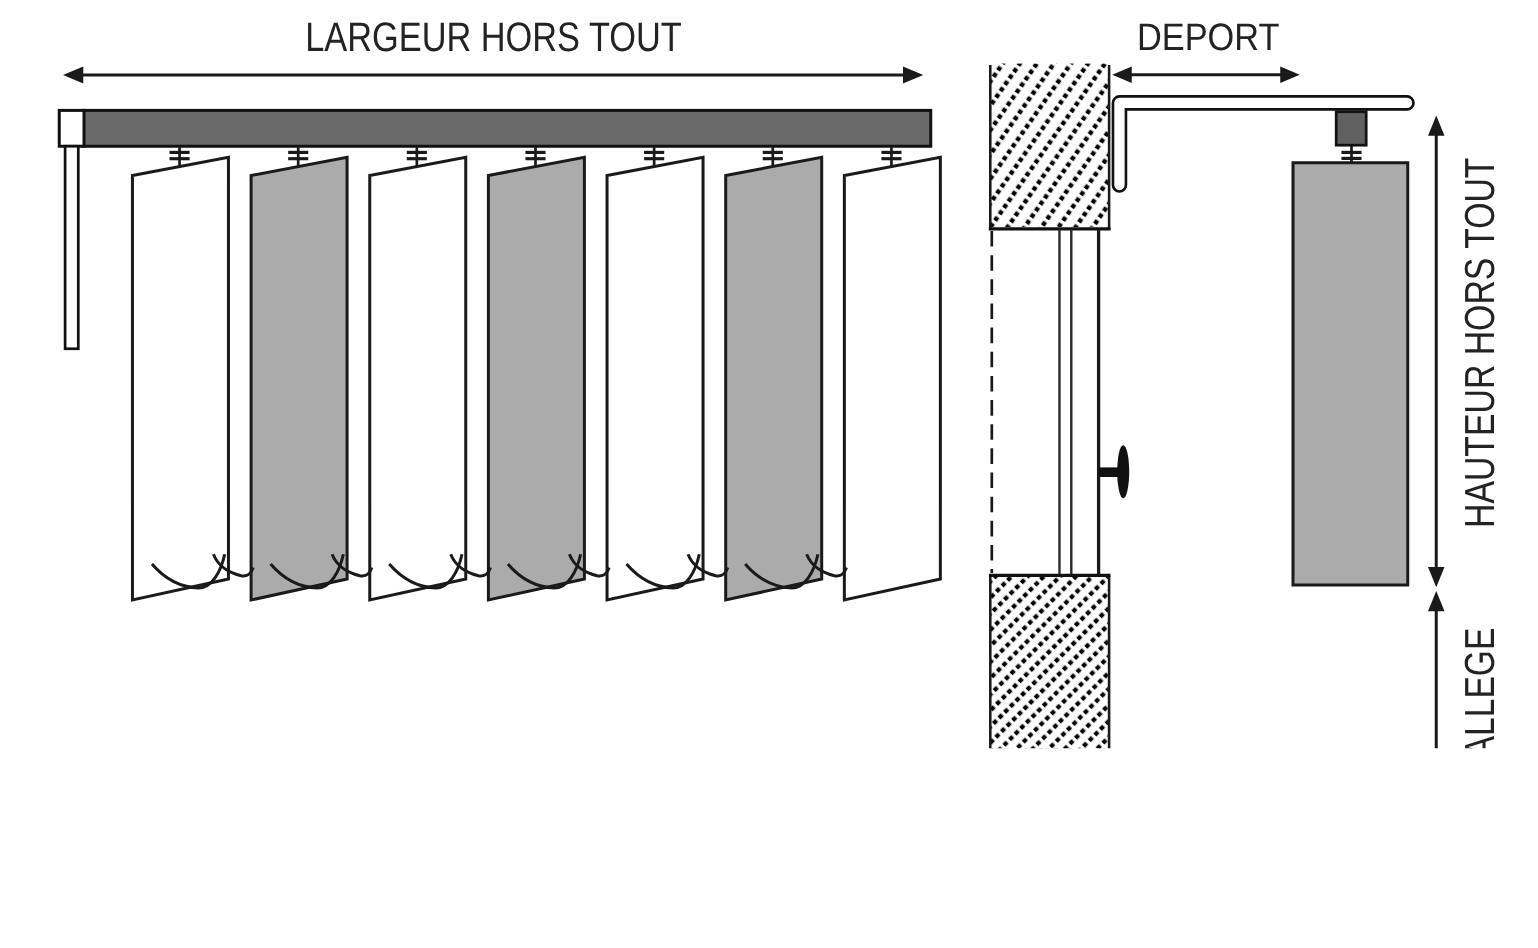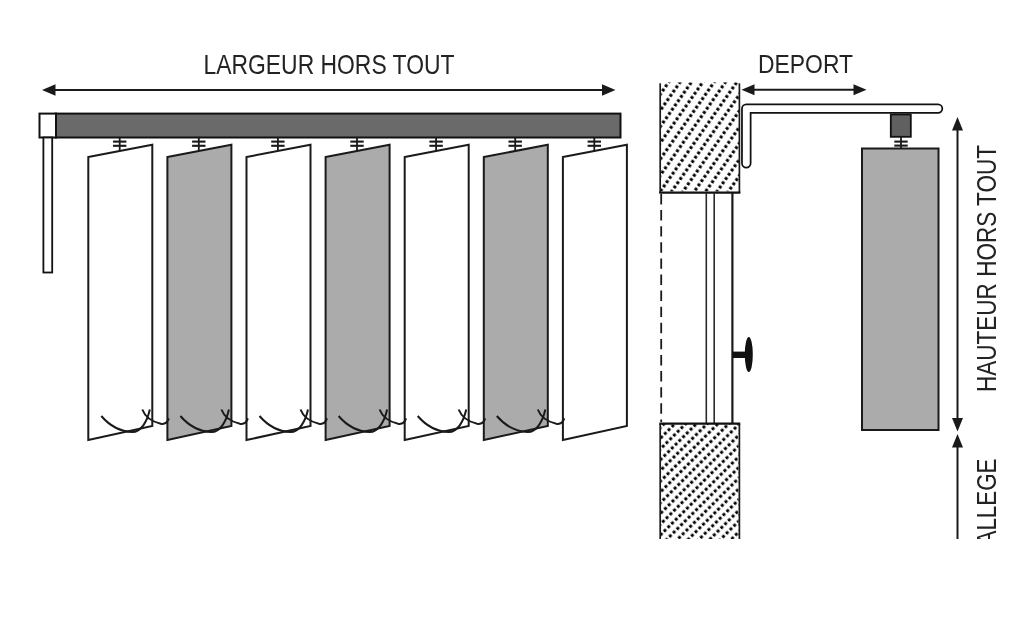--- a/index.html
+++ b/index.html
@@ -1,16 +1,16 @@
 <!DOCTYPE html>
 <html><head>
 <meta charset="utf-8">
 <style>
   html,body{margin:0;padding:0;background:#fff;}
-  #stage{position:relative;width:1025px;height:499px;background:#ffffff;overflow:hidden;margin-top:40px;}
+  #stage{position:relative;width:1025px;height:499px;background:#ffffff;overflow:hidden;}
   svg text{font-family:"Liberation Sans",sans-serif;fill:#232323;}
 </style>
 </head>
 <body>
 <div id="stage">
 <svg width="1025" height="632" viewBox="0 0 1025 632">
 <defs>
   <pattern id="hatchFloor" width="4.35" height="14.6" patternUnits="userSpaceOnUse" patternTransform="rotate(-45)">
     <line x1="0" y1="3.65" x2="4.35" y2="3.65" stroke="#000" stroke-width="2.35" stroke-dasharray="2.5 1.85"></line>
     <line x1="0" y1="10.95" x2="4.35" y2="10.95" stroke="#000" stroke-width="2.35" stroke-dasharray="2.5 1.85" stroke-dashoffset="2.17"></line>

